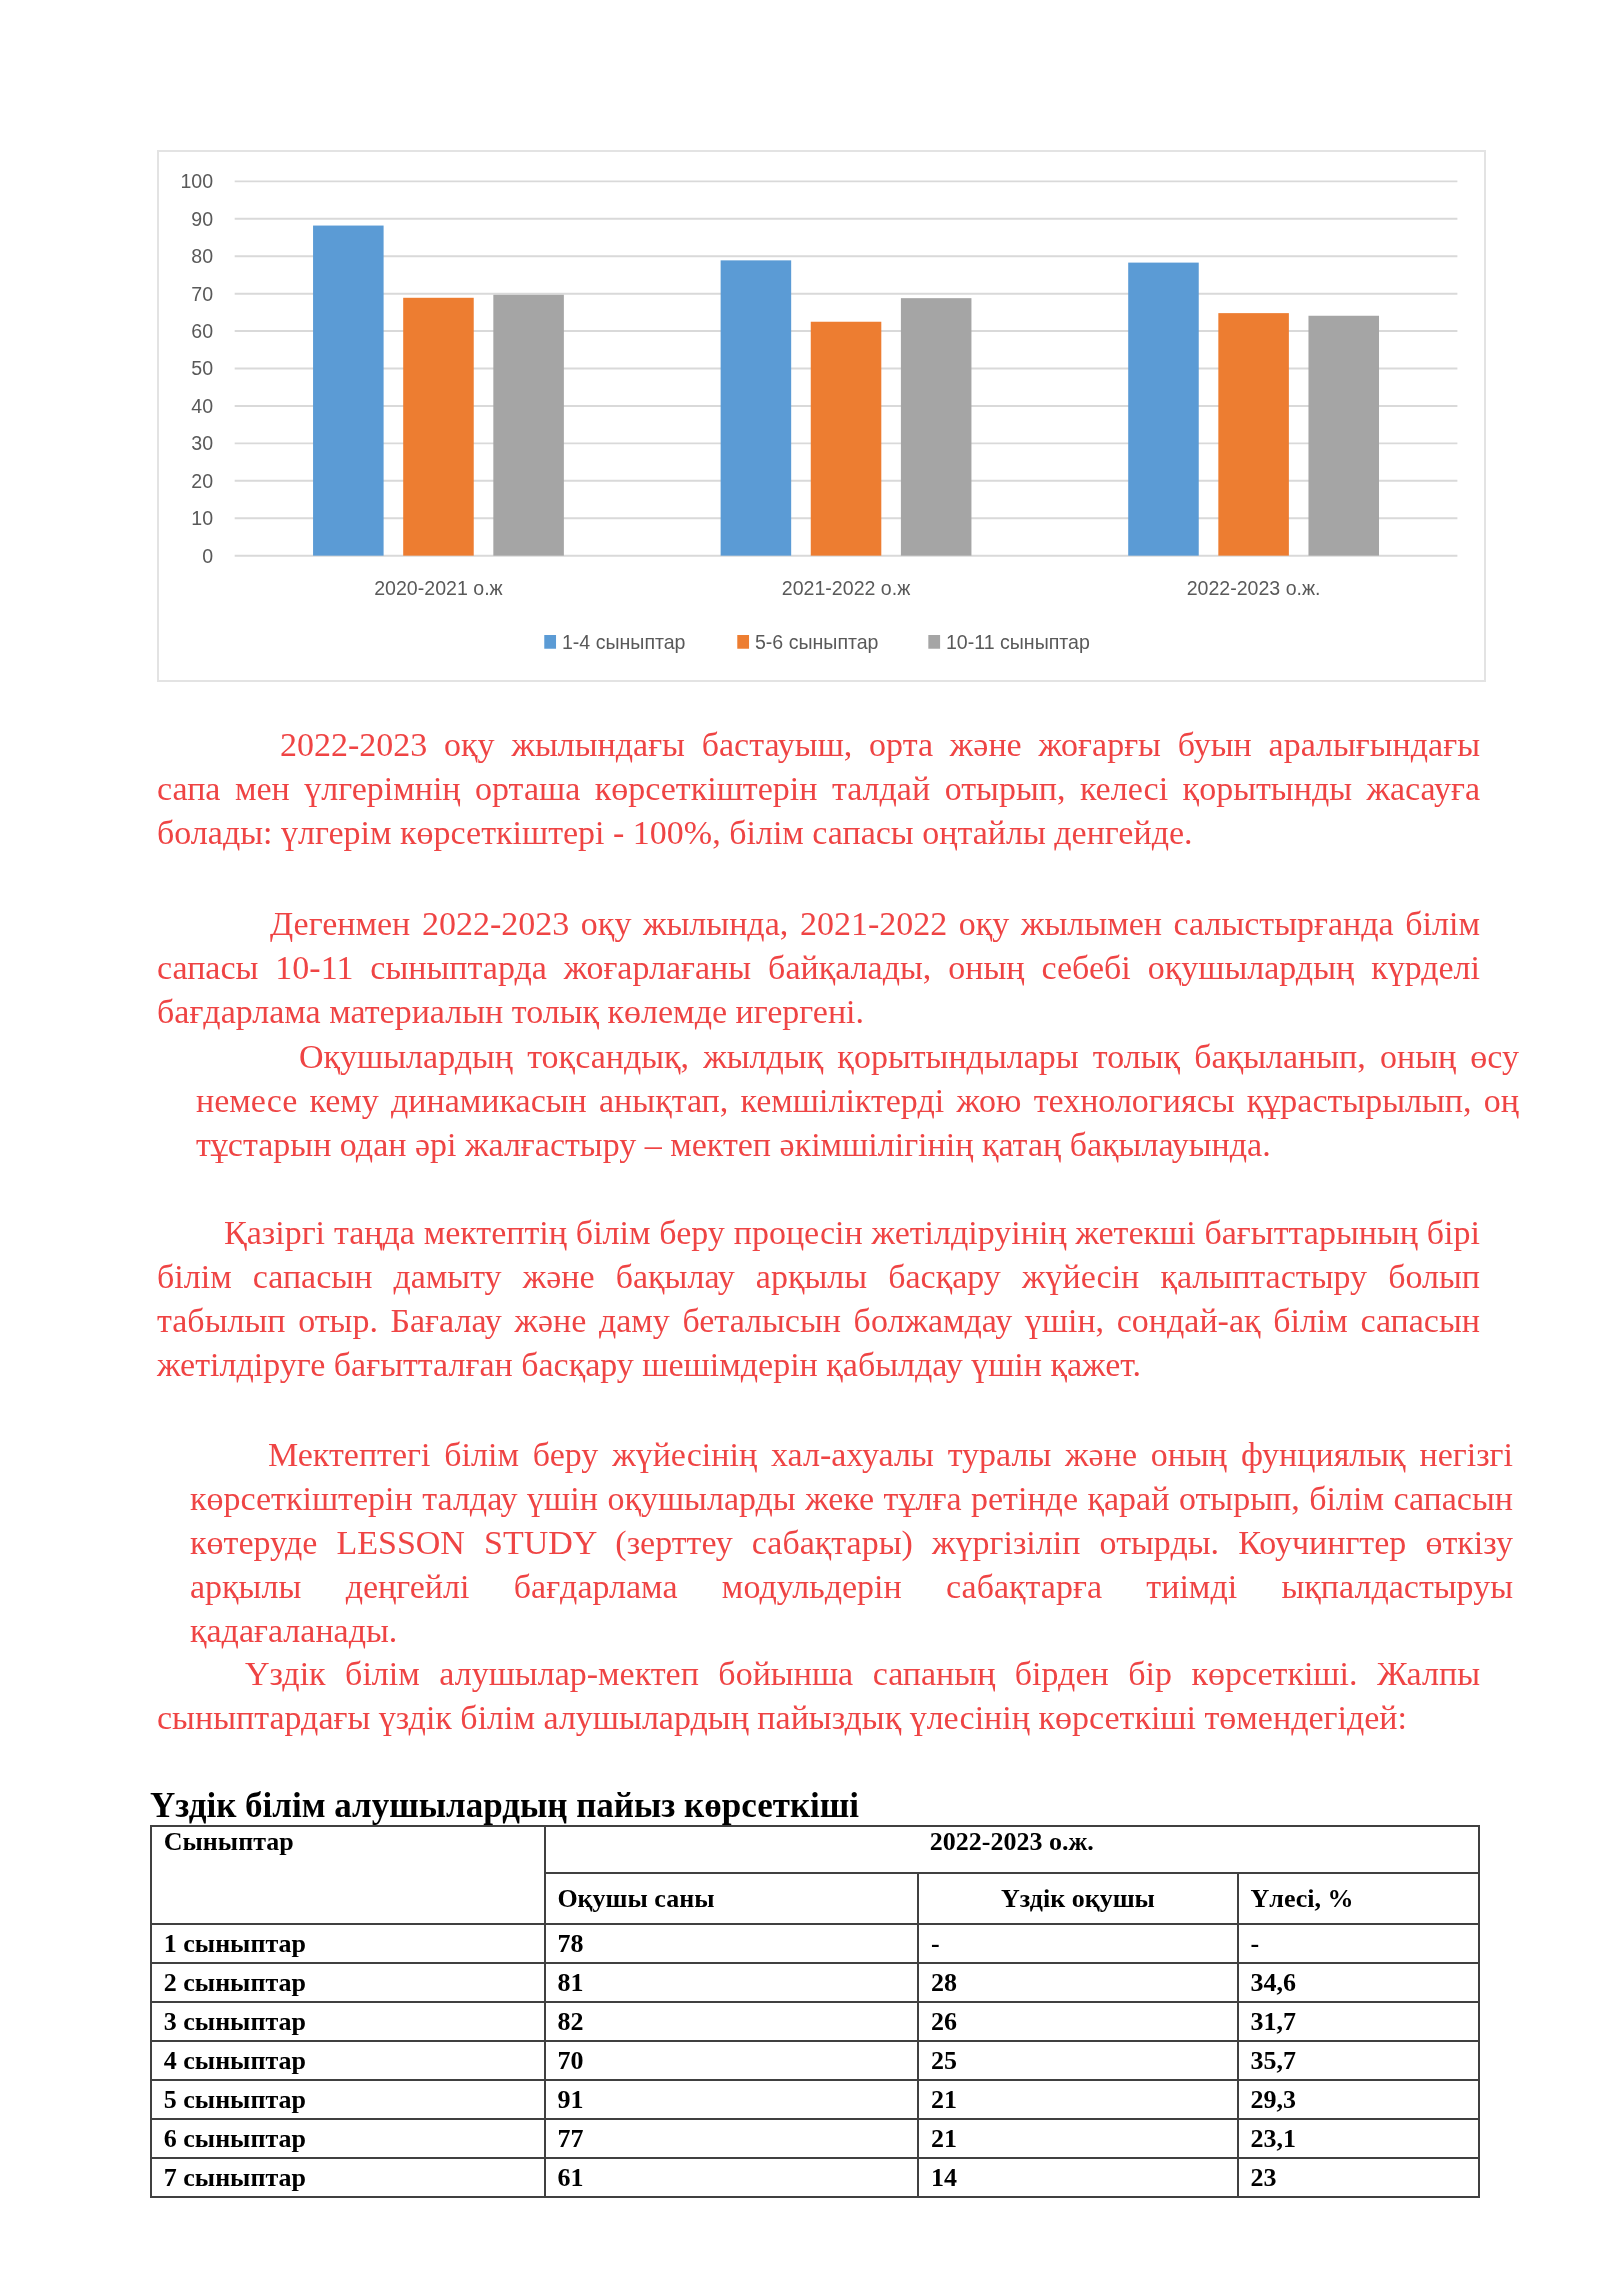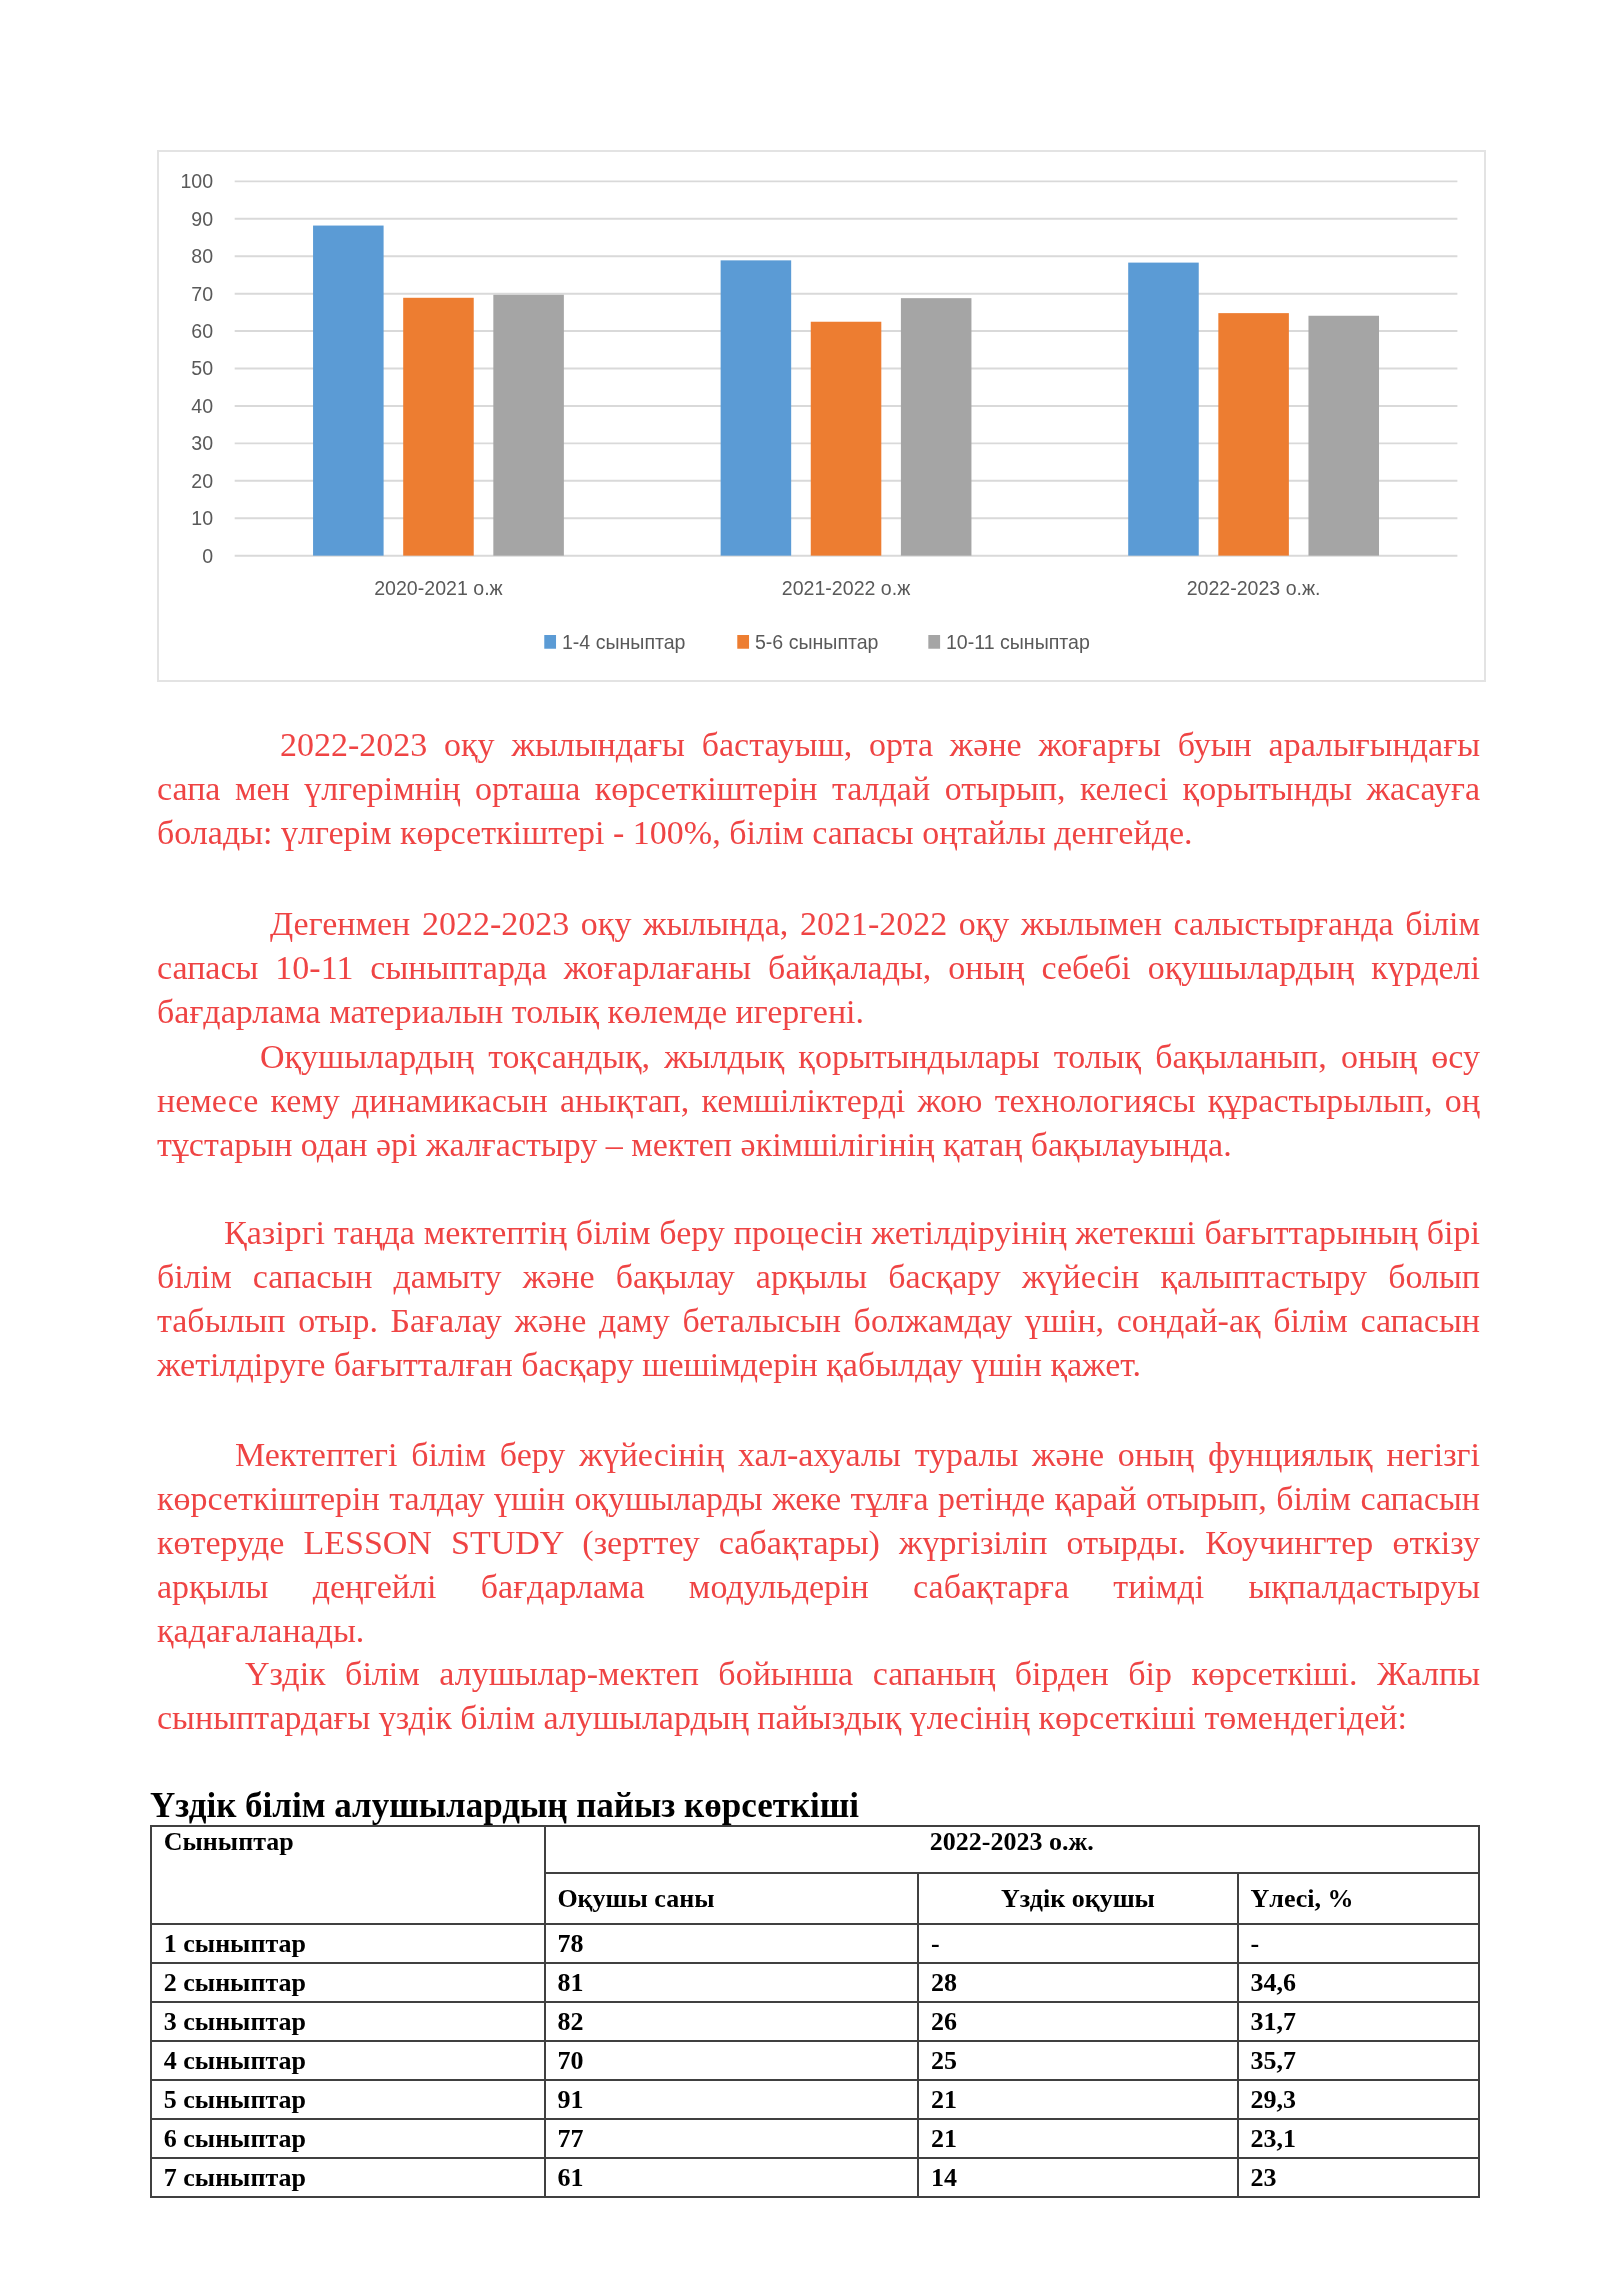--- a/index.html
+++ b/index.html
@@ -7,23 +7,23 @@
   .chart-box { position:absolute; left:157px; top:150px; width:1329px; height:532px; border:2px solid #e3e3e3; box-sizing:border-box; background:#fff; }
   .chart-box svg { position:absolute; left:0; top:0; }
   .tick, .cat, .leg { font-family:"Liberation Sans", sans-serif; fill:#595959; }
   .tick { font-size:20px; }
   .cat { font-size:20px; }
   .leg { font-size:20px; }
   .text { position:absolute; left:157px; width:1323px; font-family:"Liberation Serif", serif; font-size:34px; line-height:44px; color:#ef4444; }
   .text p { margin:0; text-align:justify; }
   .p1 { top:723px; text-indent:123px; }
   .p2 { top:902px; text-indent:113px; }
-  .p3 { top:1035px; text-indent:103px; }
+  .p3 { top:1035px; text-indent:103px;margin-left:39px; }
   .p4 { top:1211px; text-indent:67px; }
-  .p5 { top:1433px; text-indent:78px; }
+  .p5 { top:1433px; text-indent:78px;margin-left:33px; }
   .p6 { top:1652px; text-indent:88px; }
   .table-title { position:absolute; top:1786px; left:150px; width:1330px; text-align:left; font-family:"Liberation Serif", serif; font-weight:bold; font-size:35px; line-height:39px; }
   table { position:absolute; left:150px; top:1825px; width:1330px; border-collapse:collapse; font-family:"Liberation Serif", serif; font-size:26px; }
   td, th { border:2px solid #404040; padding:0 11.8px; text-align:left; vertical-align:top; font-weight:bold; }
   th { font-weight:bold; }
   .hdr1 td, .hdr1 th { height:45px; }
   .hdr2 th { height:49px; vertical-align:middle; }
   tbody td { height:37px; line-height:37px; }
   .c1 { width:368px; } .c2 { width:348px; } .c3 { width:294px;text-align:center; }
 </style>

